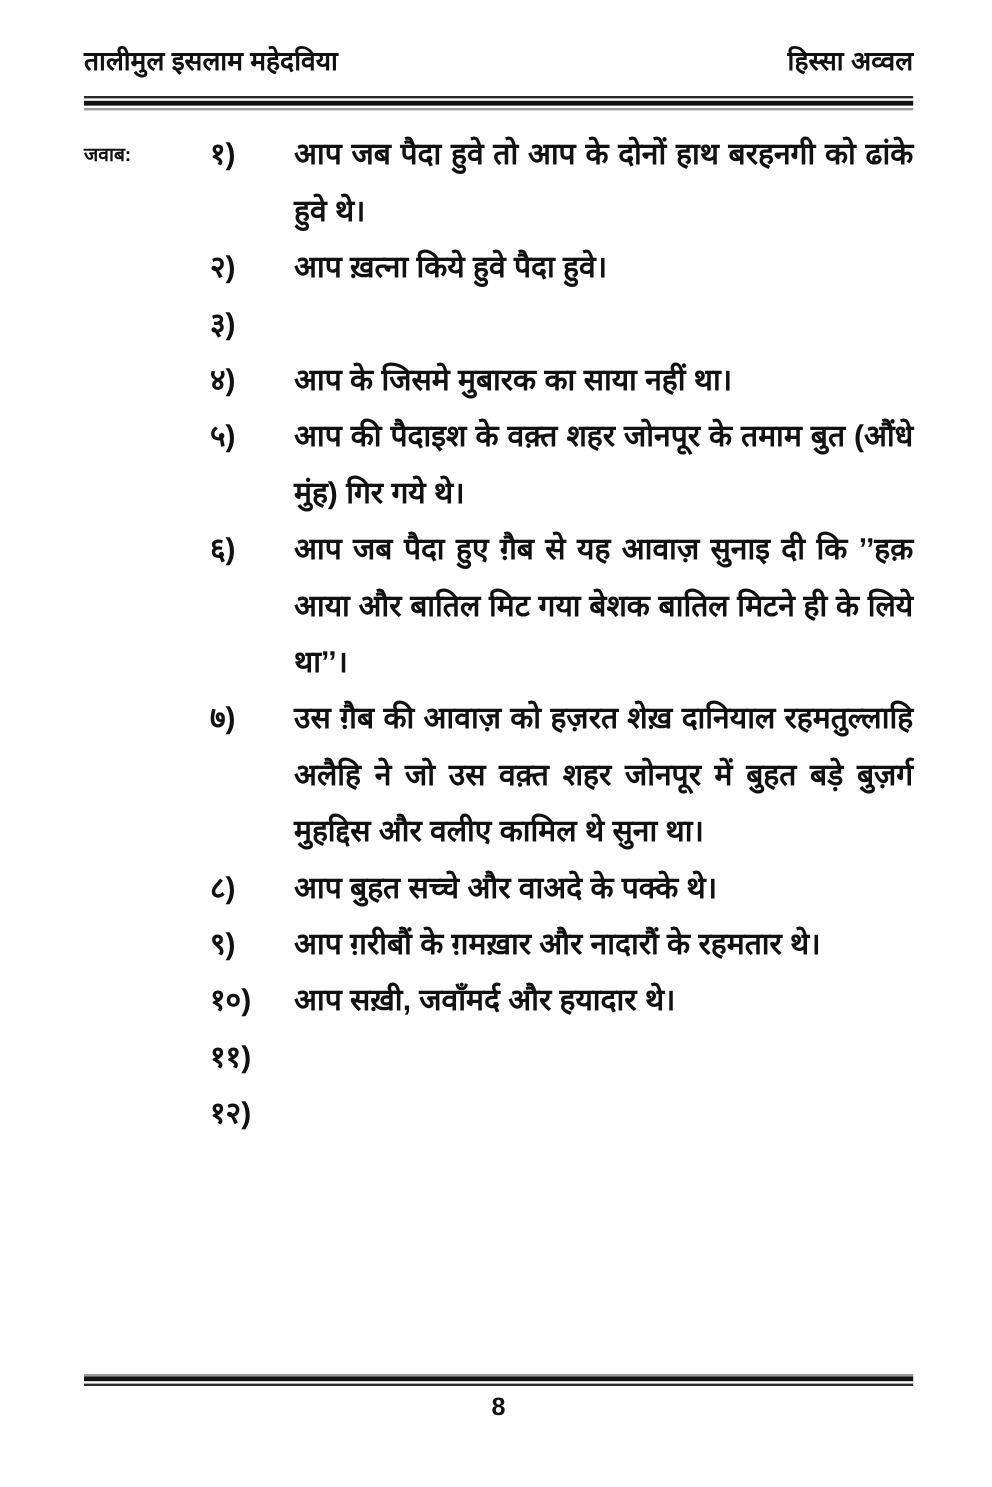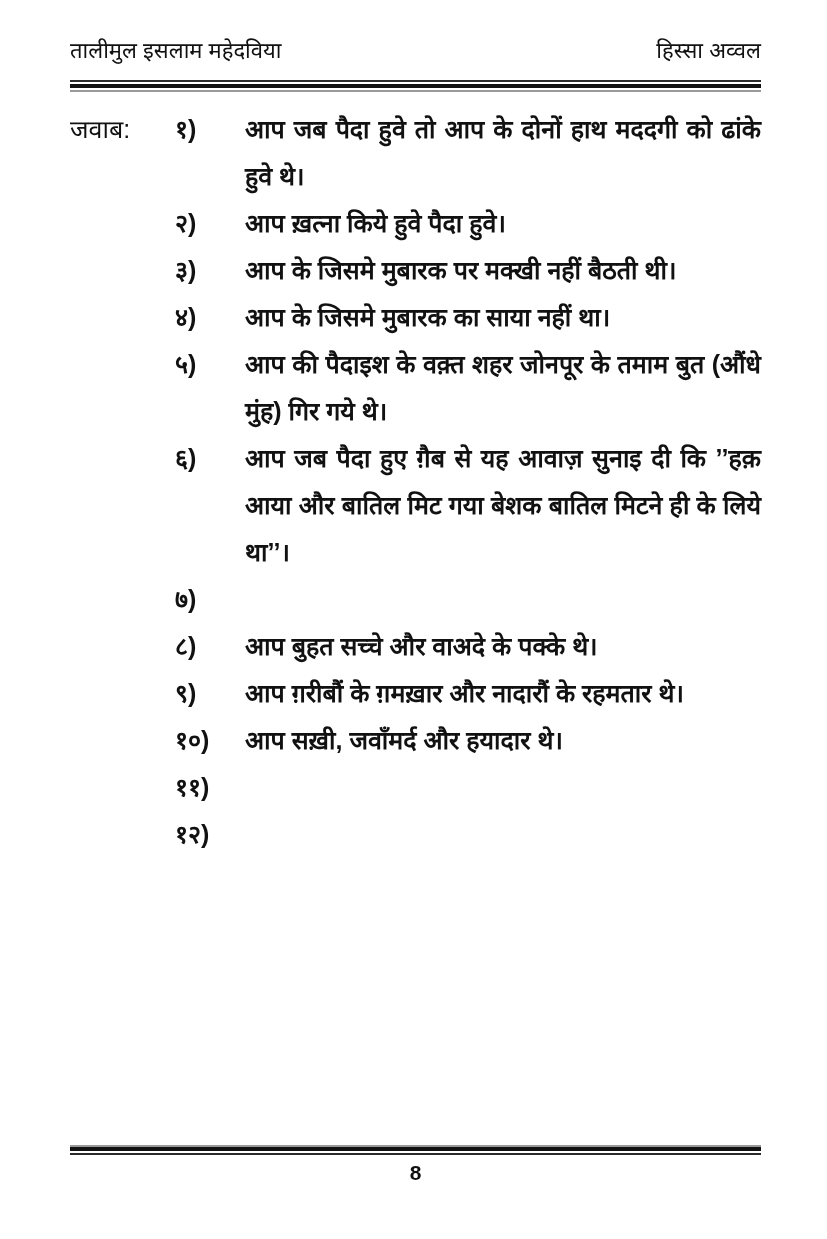--- a/index.html
+++ b/index.html
@@ -16,43 +16,43 @@
     overflow: hidden;
   }
   
   .header-row {
     position: absolute;
     top: 36px; left: 70px; right: 66px;
     display: flex;
     justify-content: space-between;
     align-items: baseline;
     font-size: 22px;
-    font-weight: normal;
+    font-weight: bold;
     line-height: 30px;
   }
   .rule {
     position: absolute;
     left: 70px; right: 66px;
   }
   .rule .thin-dark  { height: 2px; background: #2a2a2a; margin-bottom: 2px; }
   .rule .thick      { height: 4px; background: #111;    margin-bottom: 2px; }
   .rule .thin-gray  { height: 2px; background: #9a9a9a; }
   .header-rule { top: 80px; }
   .footer-rule { top: 1145px; }
   
   .main {
     position: absolute;
     top: 106px; left: 70px;
     width: 691px;
   }
   .answer-label {
     position: absolute;
     top: 0; left: 0;
-    font-size: 25px;
-    font-weight: normal;
+    font-size: 16px;
+    font-weight: bold;
     line-height: 47px;
   }
   .list { padding-left: 105px; }
   .row {
     display: flex;
     align-items: flex-start;
   }
   .row .num {
     flex: 0 0 70px;
     font-size: 25px;
@@ -93,44 +93,44 @@
     <div class="thick"></div>
     <div class="thin-gray"></div>
   </div>
 
   <div class="main">
     <span class="answer-label">जवाब:</span>
     <div class="list">
 
       <div class="row">
         <span class="num">१)</span>
-        <div class="txt">आप जब पैदा हुवे तो आप के दोनों हाथ मददगी को ढांके हुवे थे।</div>
+        <div class="txt">आप जब पैदा हुवे तो आप के दोनों हाथ बरहनगी को ढांके हुवे थे।</div>
       </div>
       <div class="row">
         <span class="num">२)</span>
         <div class="txt">आप ख़त्ना किये हुवे पैदा हुवे।</div>
       </div>
       <div class="row">
         <span class="num">३)</span>
-        <div class="txt">आप के जिसमे मुबारक पर मक्खी नहीं बैठती थी।</div>
       </div>
       <div class="row">
         <span class="num">४)</span>
         <div class="txt">आप के जिसमे मुबारक का साया नहीं था।</div>
       </div>
       <div class="row">
         <span class="num">५)</span>
         <div class="txt">आप की पैदाइश के वक़्त शहर जोनपूर के तमाम बुत (औंधे मुंह) गिर गये थे।</div>
       </div>
       <div class="row">
         <span class="num">६)</span>
         <div class="txt">आप जब पैदा हुए ग़ैब से यह आवाज़ सुनाइ दी कि ’’हक़ आया और बातिल मिट गया बेशक बातिल मिटने ही के लिये था’’।</div>
       </div>
       <div class="row">
         <span class="num">७)</span>
+        <div class="txt">उस ग़ैब की आवाज़ को हज़रत शेख़ दानियाल रहमतुल्लाहि अलैहि ने जो उस वक़्त शहर जोनपूर में बुहत बड़े बुज़र्ग मुहद्दिस और वलीए कामिल थे सुना था।</div>
       </div>
       <div class="row">
         <span class="num">८)</span>
         <div class="txt">आप बुहत सच्चे और वाअदे के पक्के थे।</div>
       </div>
       <div class="row">
         <span class="num">९)</span>
         <div class="txt">आप ग़रीबौं के ग़मख़ार और नादारौं के रहमतार थे।</div>
       </div>
       <div class="row">

